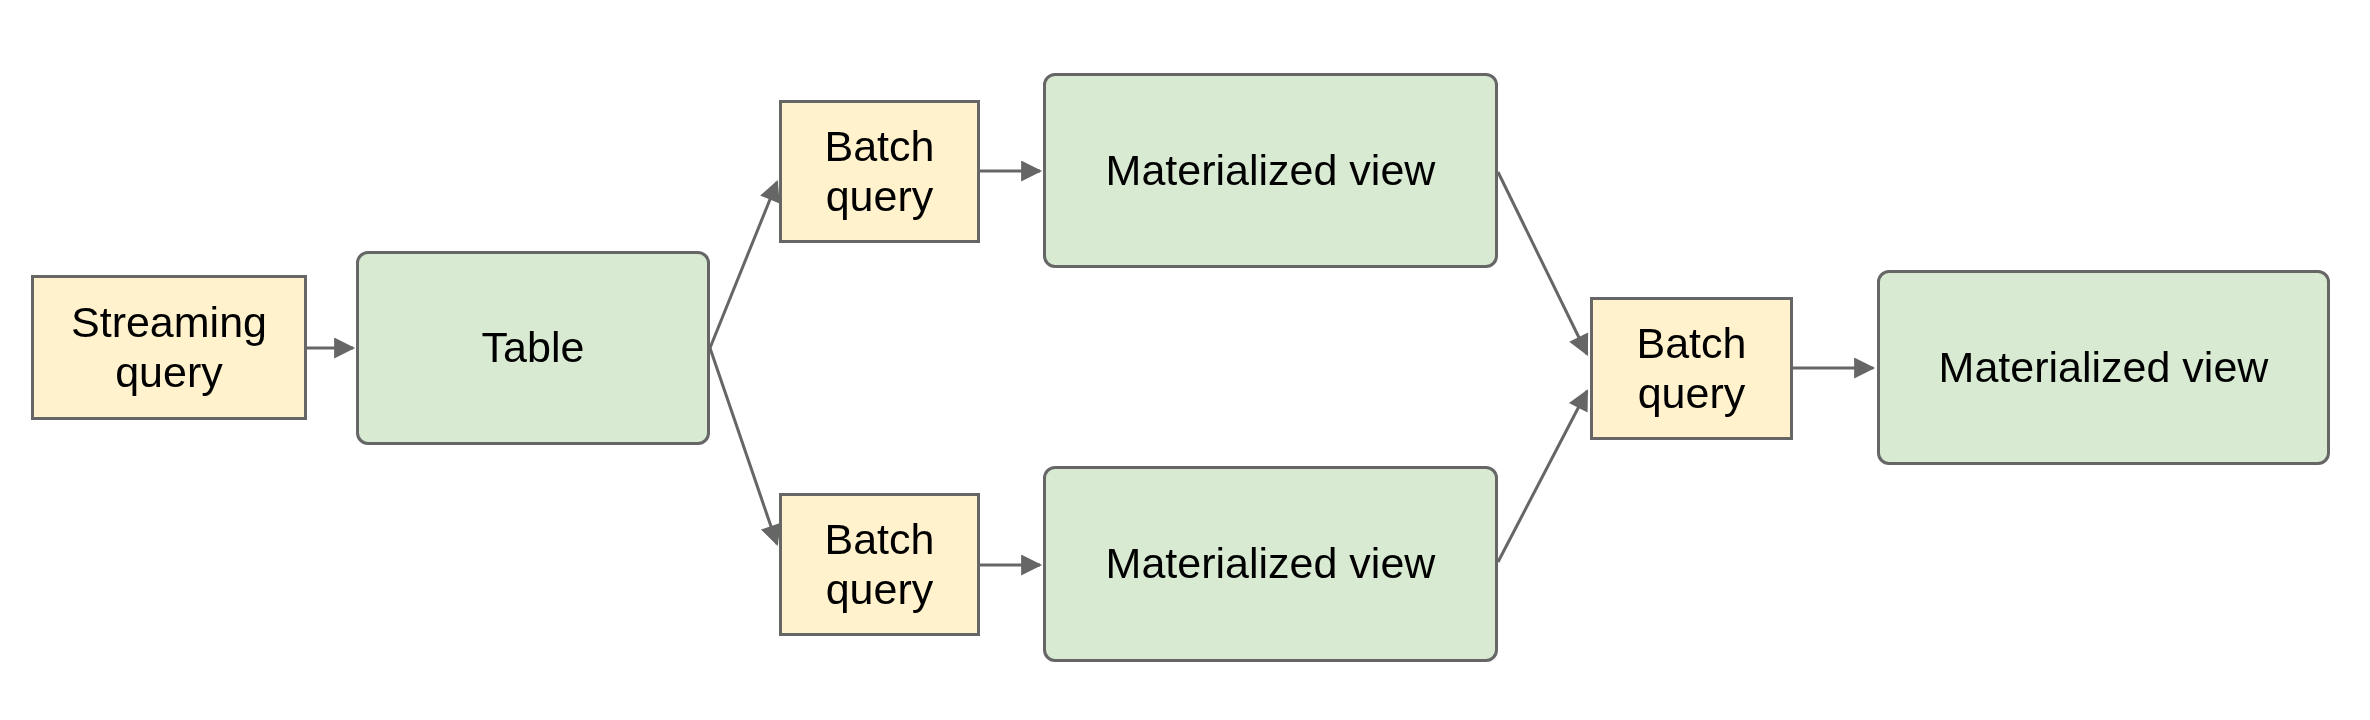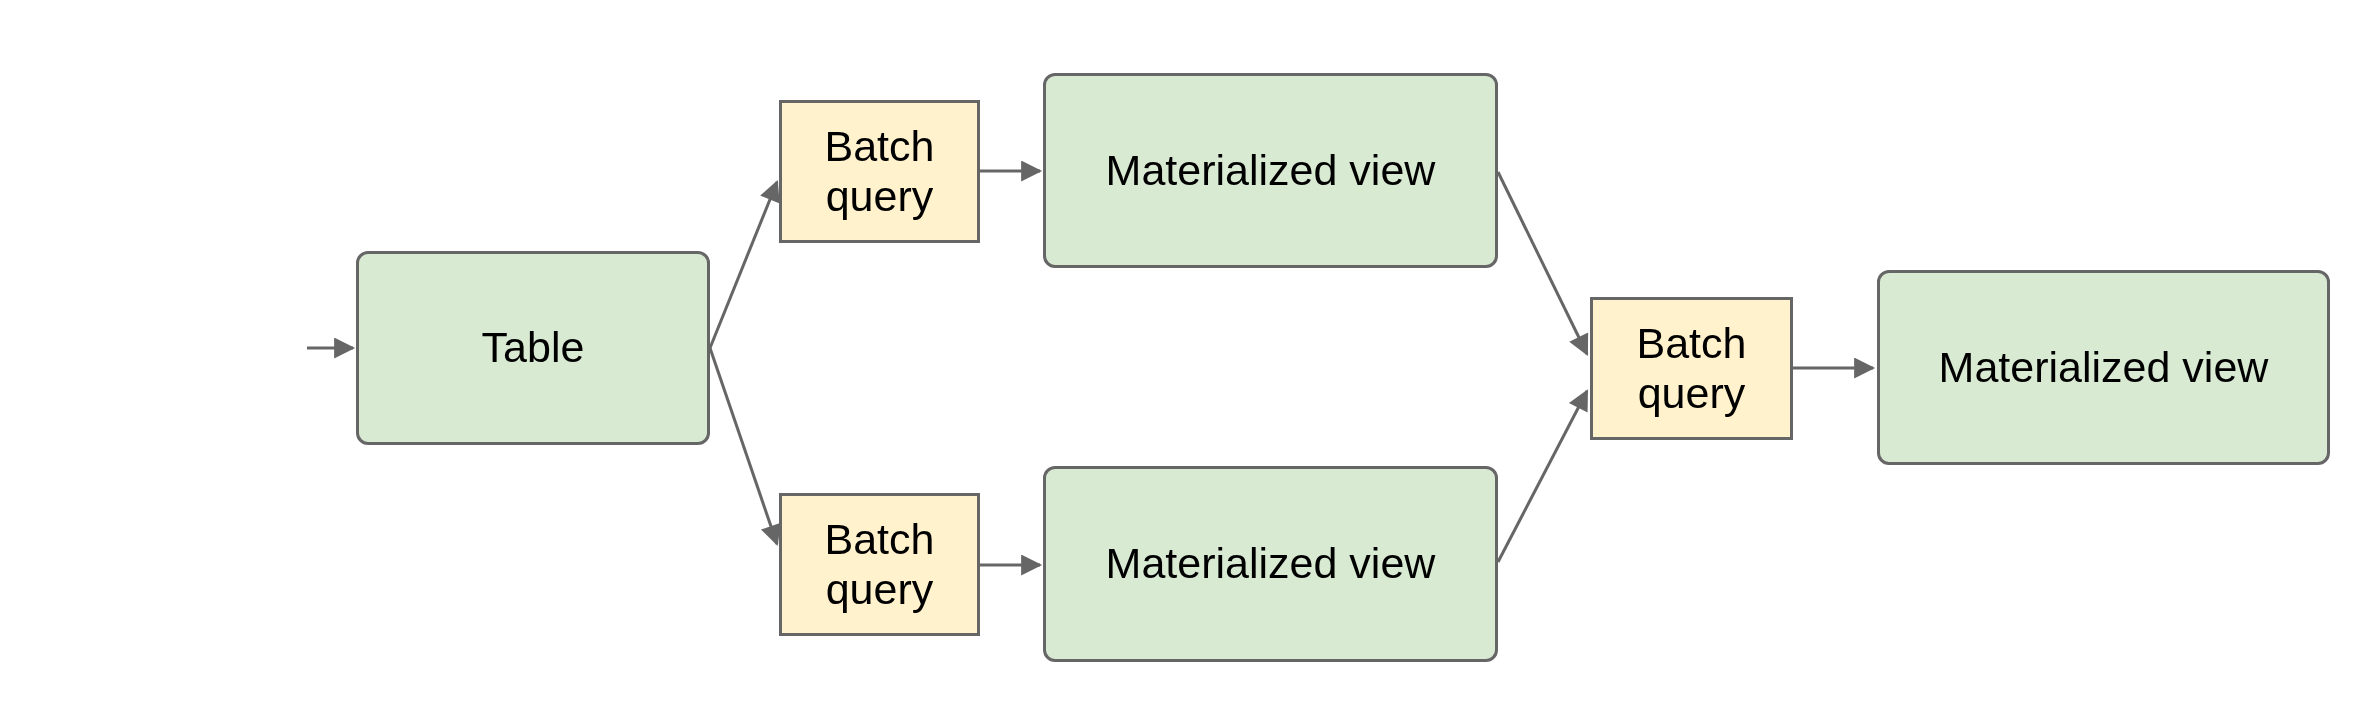--- a/index.html
+++ b/index.html
@@ -60,20 +60,23 @@
     <line class="edge" x1="307" y1="348" x2="353" y2="348" marker-end="url(#arrow)"></line>
     <line class="edge" x1="710" y1="348" x2="777" y2="182" marker-end="url(#arrow)"></line>
     <line class="edge" x1="980" y1="171" x2="1040" y2="171" marker-end="url(#arrow)"></line>
     <line class="edge" x1="710" y1="348" x2="777" y2="544" marker-end="url(#arrow)"></line>
     <line class="edge" x1="980" y1="565" x2="1040" y2="565" marker-end="url(#arrow)"></line>
     <line class="edge" x1="1498" y1="172" x2="1587" y2="354" marker-end="url(#arrow)"></line>
     <line class="edge" x1="1498" y1="562" x2="1587" y2="391" marker-end="url(#arrow)"></line>
     <line class="edge" x1="1793" y1="368" x2="1873" y2="368" marker-end="url(#arrow)"></line>
   </svg>
 
+  <div class="node node--query n-streaming">
+    <span>Streaming query</span>
+  </div>
 
   <div class="node node--data n-table">
     <span>Table</span>
   </div>
 
   <div class="node node--query n-batch-top">
     <span>Batch query</span>
   </div>
 
   <div class="node node--data n-mv-top">

